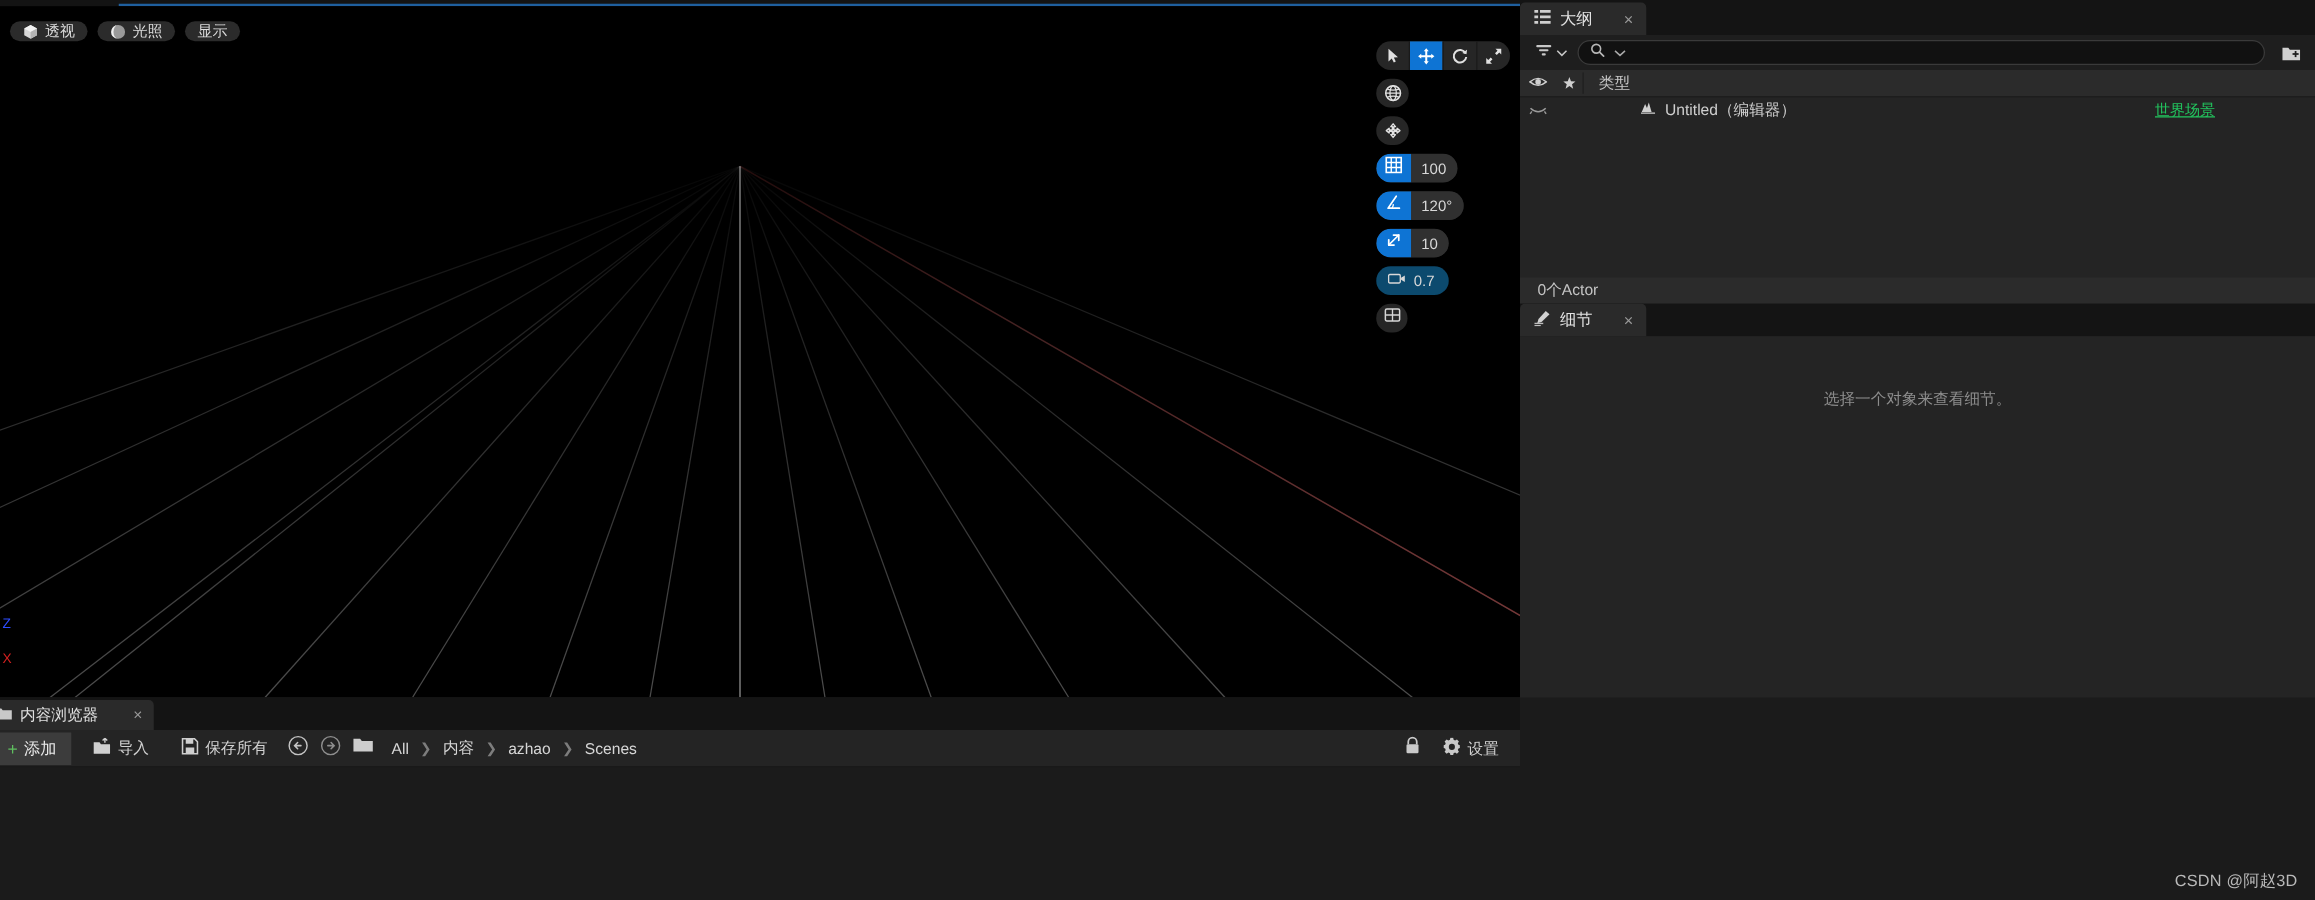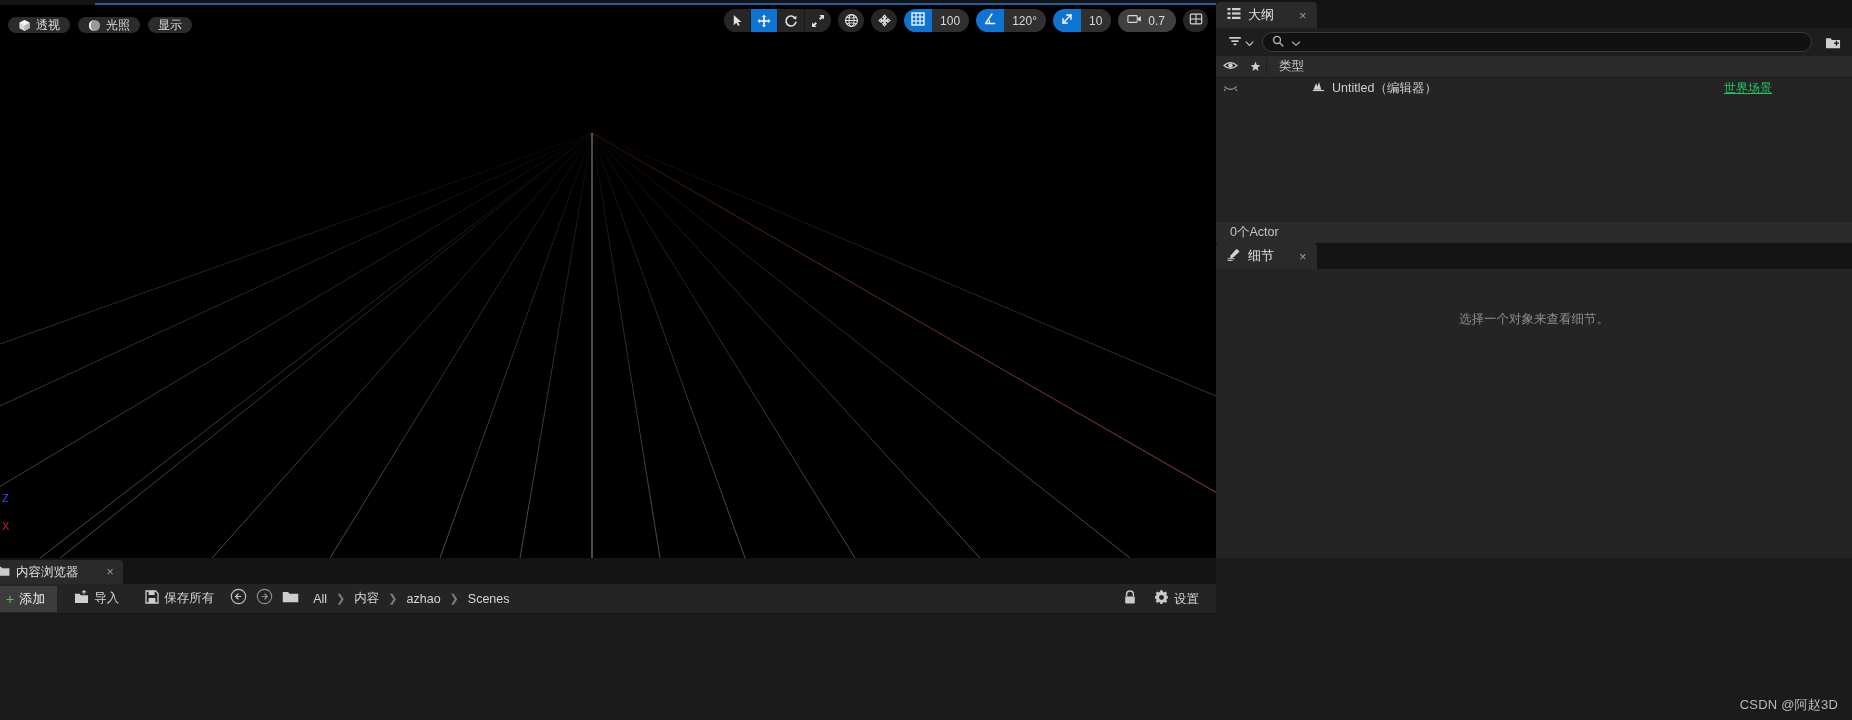--- a/index.html
+++ b/index.html
@@ -46,23 +46,24 @@
     color: #dcdcdc;
     font-size: 12px; line-height: 22px;
     white-space: nowrap;
     cursor: pointer;
   }
   .pill .gi { display: inline-flex; width: 13px; height: 13px; align-items: center; justify-content: center; }
   .pill svg { display: block; }
 
   
   .vp-tools-right {
-    position: absolute; right: 8px; top: 4px;
+    position: absolute; right: 8px; top: 28px;
     display: flex; align-items: flex-start; gap: 7px;
     z-index: 5;
+    flex-direction: column;
   }
   .grp {
     display: flex; align-items: center;
     height: 23px;
     border-radius: 12px;
     background: #262626;
     overflow: hidden;
   }
   .tbtn {
     width: 26px; height: 23px;
@@ -87,21 +88,21 @@
   .snap .sv {
     min-width: 30px; height: 23px; padding: 0 9px 0 8px;
     display: flex; align-items: center; justify-content: center;
     color: #d8d8d8; font-size: 12px;
     background: #303030; cursor: pointer;
     border-top-right-radius: 12px; border-bottom-right-radius: 12px;
   }
   .cam {
     display: flex; align-items: center; gap: 5px;
     height: 23px; padding: 0 11px 0 9px; border-radius: 12px;
-    background: #404040; color: #d8d8d8; font-size: 12px; cursor: pointer;
+    background: #0c4a6e; color: #d8d8d8; font-size: 12px; cursor: pointer;
   }
   .iconbtn {
     width: 25px; height: 23px; border-radius: 12px; background: #262626;
     display: flex; align-items: center; justify-content: center; cursor: pointer;
   }
 
   
   .gizmo { position: absolute; left: 0px; bottom: 8px; width: 60px; height: 60px; z-index: 4; }
 
   

